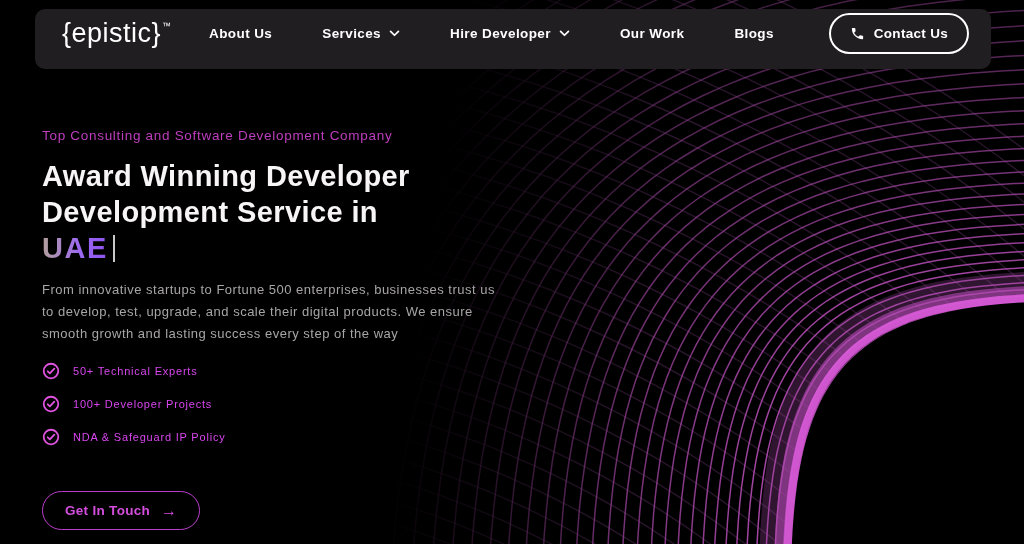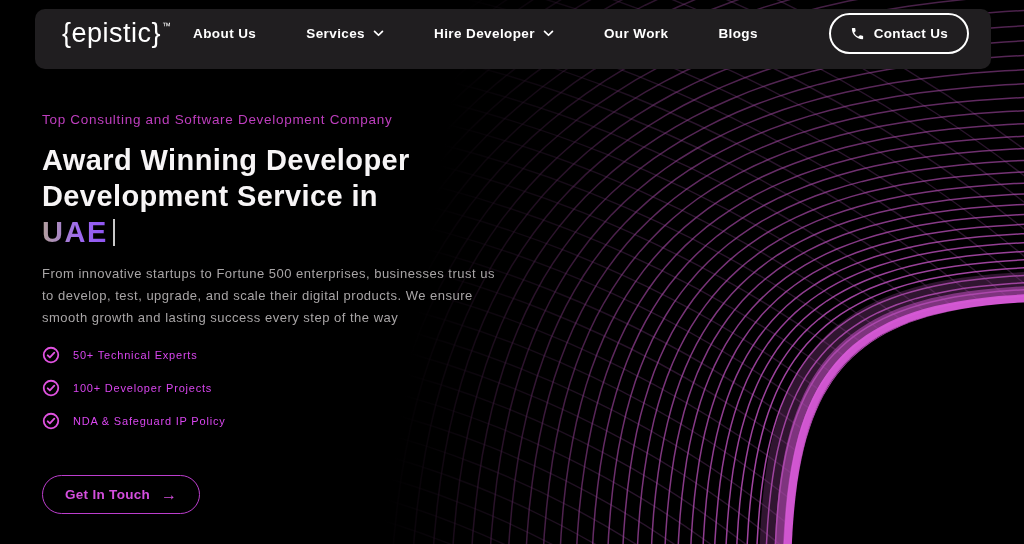--- a/index.html
+++ b/index.html
@@ -16,33 +16,33 @@
   
   .navbar{
     position:absolute;left:35px;top:9px;width:956px;height:60px;z-index:10;
     background:#201e20;border-radius:10px;
     display:flex;align-items:center;box-sizing:border-box;
     padding:0 22px 12px 27px;
   }
   .logo{display:inline-flex;align-items:flex-start;cursor:pointer;}
   .logo-text{color:#fff;font-size:27px;font-weight:500;letter-spacing:.5px;line-height:1;}
   .logo-tm{color:#fff;font-size:9px;margin:1px 0 0 1px;}
-  .nav-menu{display:flex;align-items:center;gap:50px;margin-left:22px;}
+  .nav-menu{display:flex;align-items:center;gap:50px;margin-left:38px;}
   .nav-item{
     display:flex;align-items:center;gap:8px;cursor:pointer;
     color:#fff;font-size:13.5px;font-weight:700;letter-spacing:.4px;
   }
   .contact-btn{
     margin-left:auto;display:flex;align-items:center;gap:9px;cursor:pointer;
     background:transparent;border:2px solid #fff;border-radius:21px;
     height:41px;padding:0 19px;color:#fff;
     font-family:"Liberation Sans",sans-serif;font-size:13.5px;font-weight:700;letter-spacing:.3px;
   }
   
-  .hero{position:absolute;left:42px;top:112px;width:580px;z-index:5;}
+  .hero{position:absolute;left:42px;top:128px;width:580px;z-index:5;}
   .tagline{color:#be3ebe;font-size:13.5px;font-weight:500;letter-spacing:.7px;line-height:16px;}
   .heading{margin:14px 0 0;color:#f7f5f6;font-size:29px;font-weight:700;line-height:36px;letter-spacing:.4px;}
   .loc-row{display:flex;align-items:center;height:36px;font-size:29px;font-weight:700;}
   .loc{
     background:linear-gradient(90deg,#b3a19b 0%,#9e6af0 55%,#8d53f2 100%);
     -webkit-background-clip:text;background-clip:text;color:transparent;
     letter-spacing:1.5px;
   }
   .cursor{display:inline-block;width:2.5px;height:27px;background:#c9c9c9;margin-left:5px;}
   .desc{margin-top:13px;color:#a8a5a6;font-size:13px;line-height:22px;letter-spacing:.5px;white-space:nowrap;}

